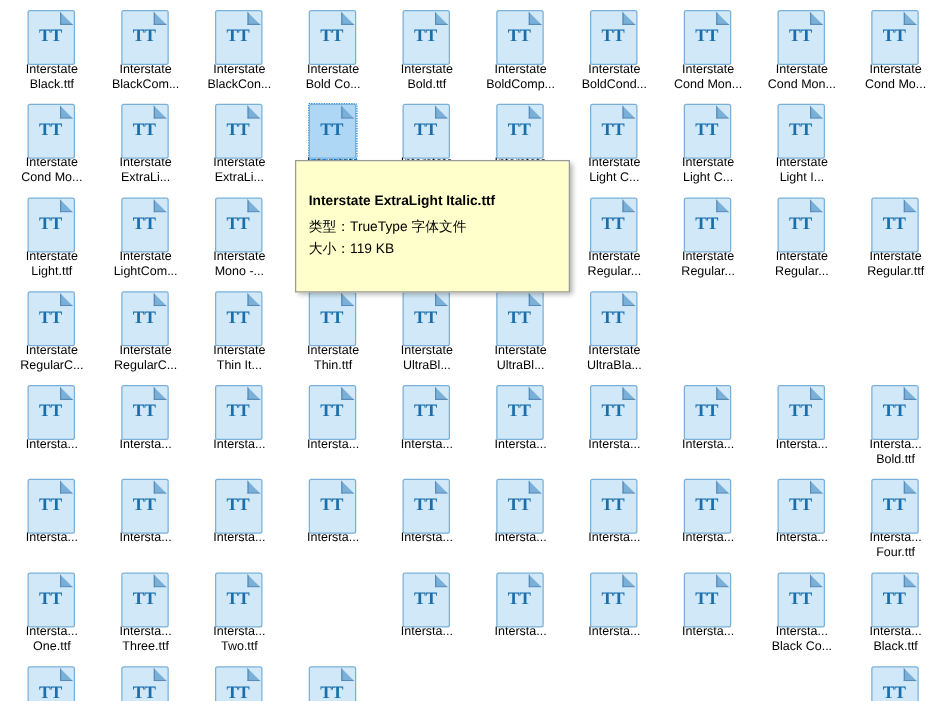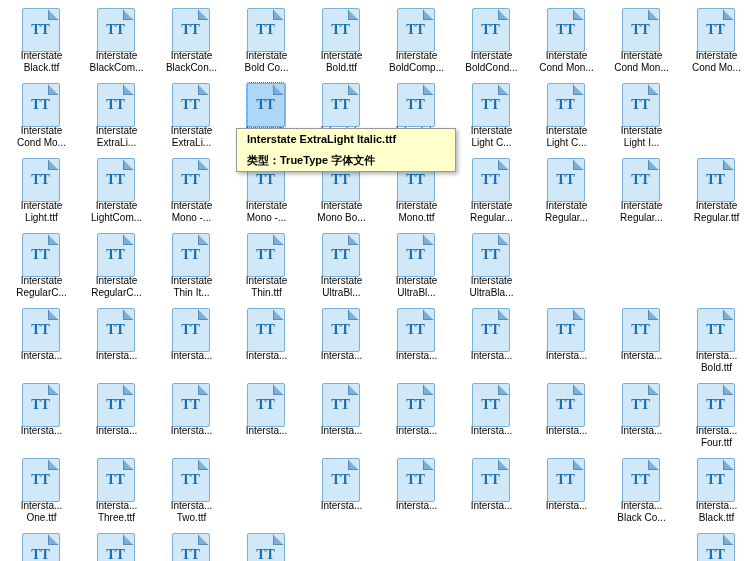--- a/index.html
+++ b/index.html
@@ -76,35 +76,34 @@
       color: #1a6eab;
       font-family: serif;
     }
     
     .tooltip {
       position: absolute;
       top: 128px;
       left: 236px;
       background: #ffffcc;
       border: 1px solid #999;
-      padding: 2px 10px;
+      padding: 24px 10px;
       z-index: 100;
       box-shadow: 2px 2px 4px rgba(0,0,0,0.3);
       min-width: 220px;
       font-size: 11px;
       line-height: 1.6;
     }
     .tooltip-title {
       font-weight: bold;
       margin-bottom: 3px;
       color: #000;
     }
     .tooltip-row {
       color: #000;
-      font-weight: bold;
     }
     .selected .ttf-icon {
       outline: 1px dotted #0078d7;
       background: #aed6f5;
     }
   </style>
 </head>
 <body>
 
 <div class="file-grid" id="file-grid">
@@ -576,13 +575,16 @@
         <div class="ttf-icon"></div>
       </div>
     </div>
   </div>
 
 <div class="tooltip">
   <div class="tooltip-title">Interstate ExtraLight Italic.ttf</div>
   <div class="tooltip-row">
     <span>类型：</span><span>TrueType 字体文件</span>
   </div>
+  <div class="tooltip-row">
+    <span>大小：</span><span>119 KB</span>
+  </div>
 </div>
 
 </body></html>

